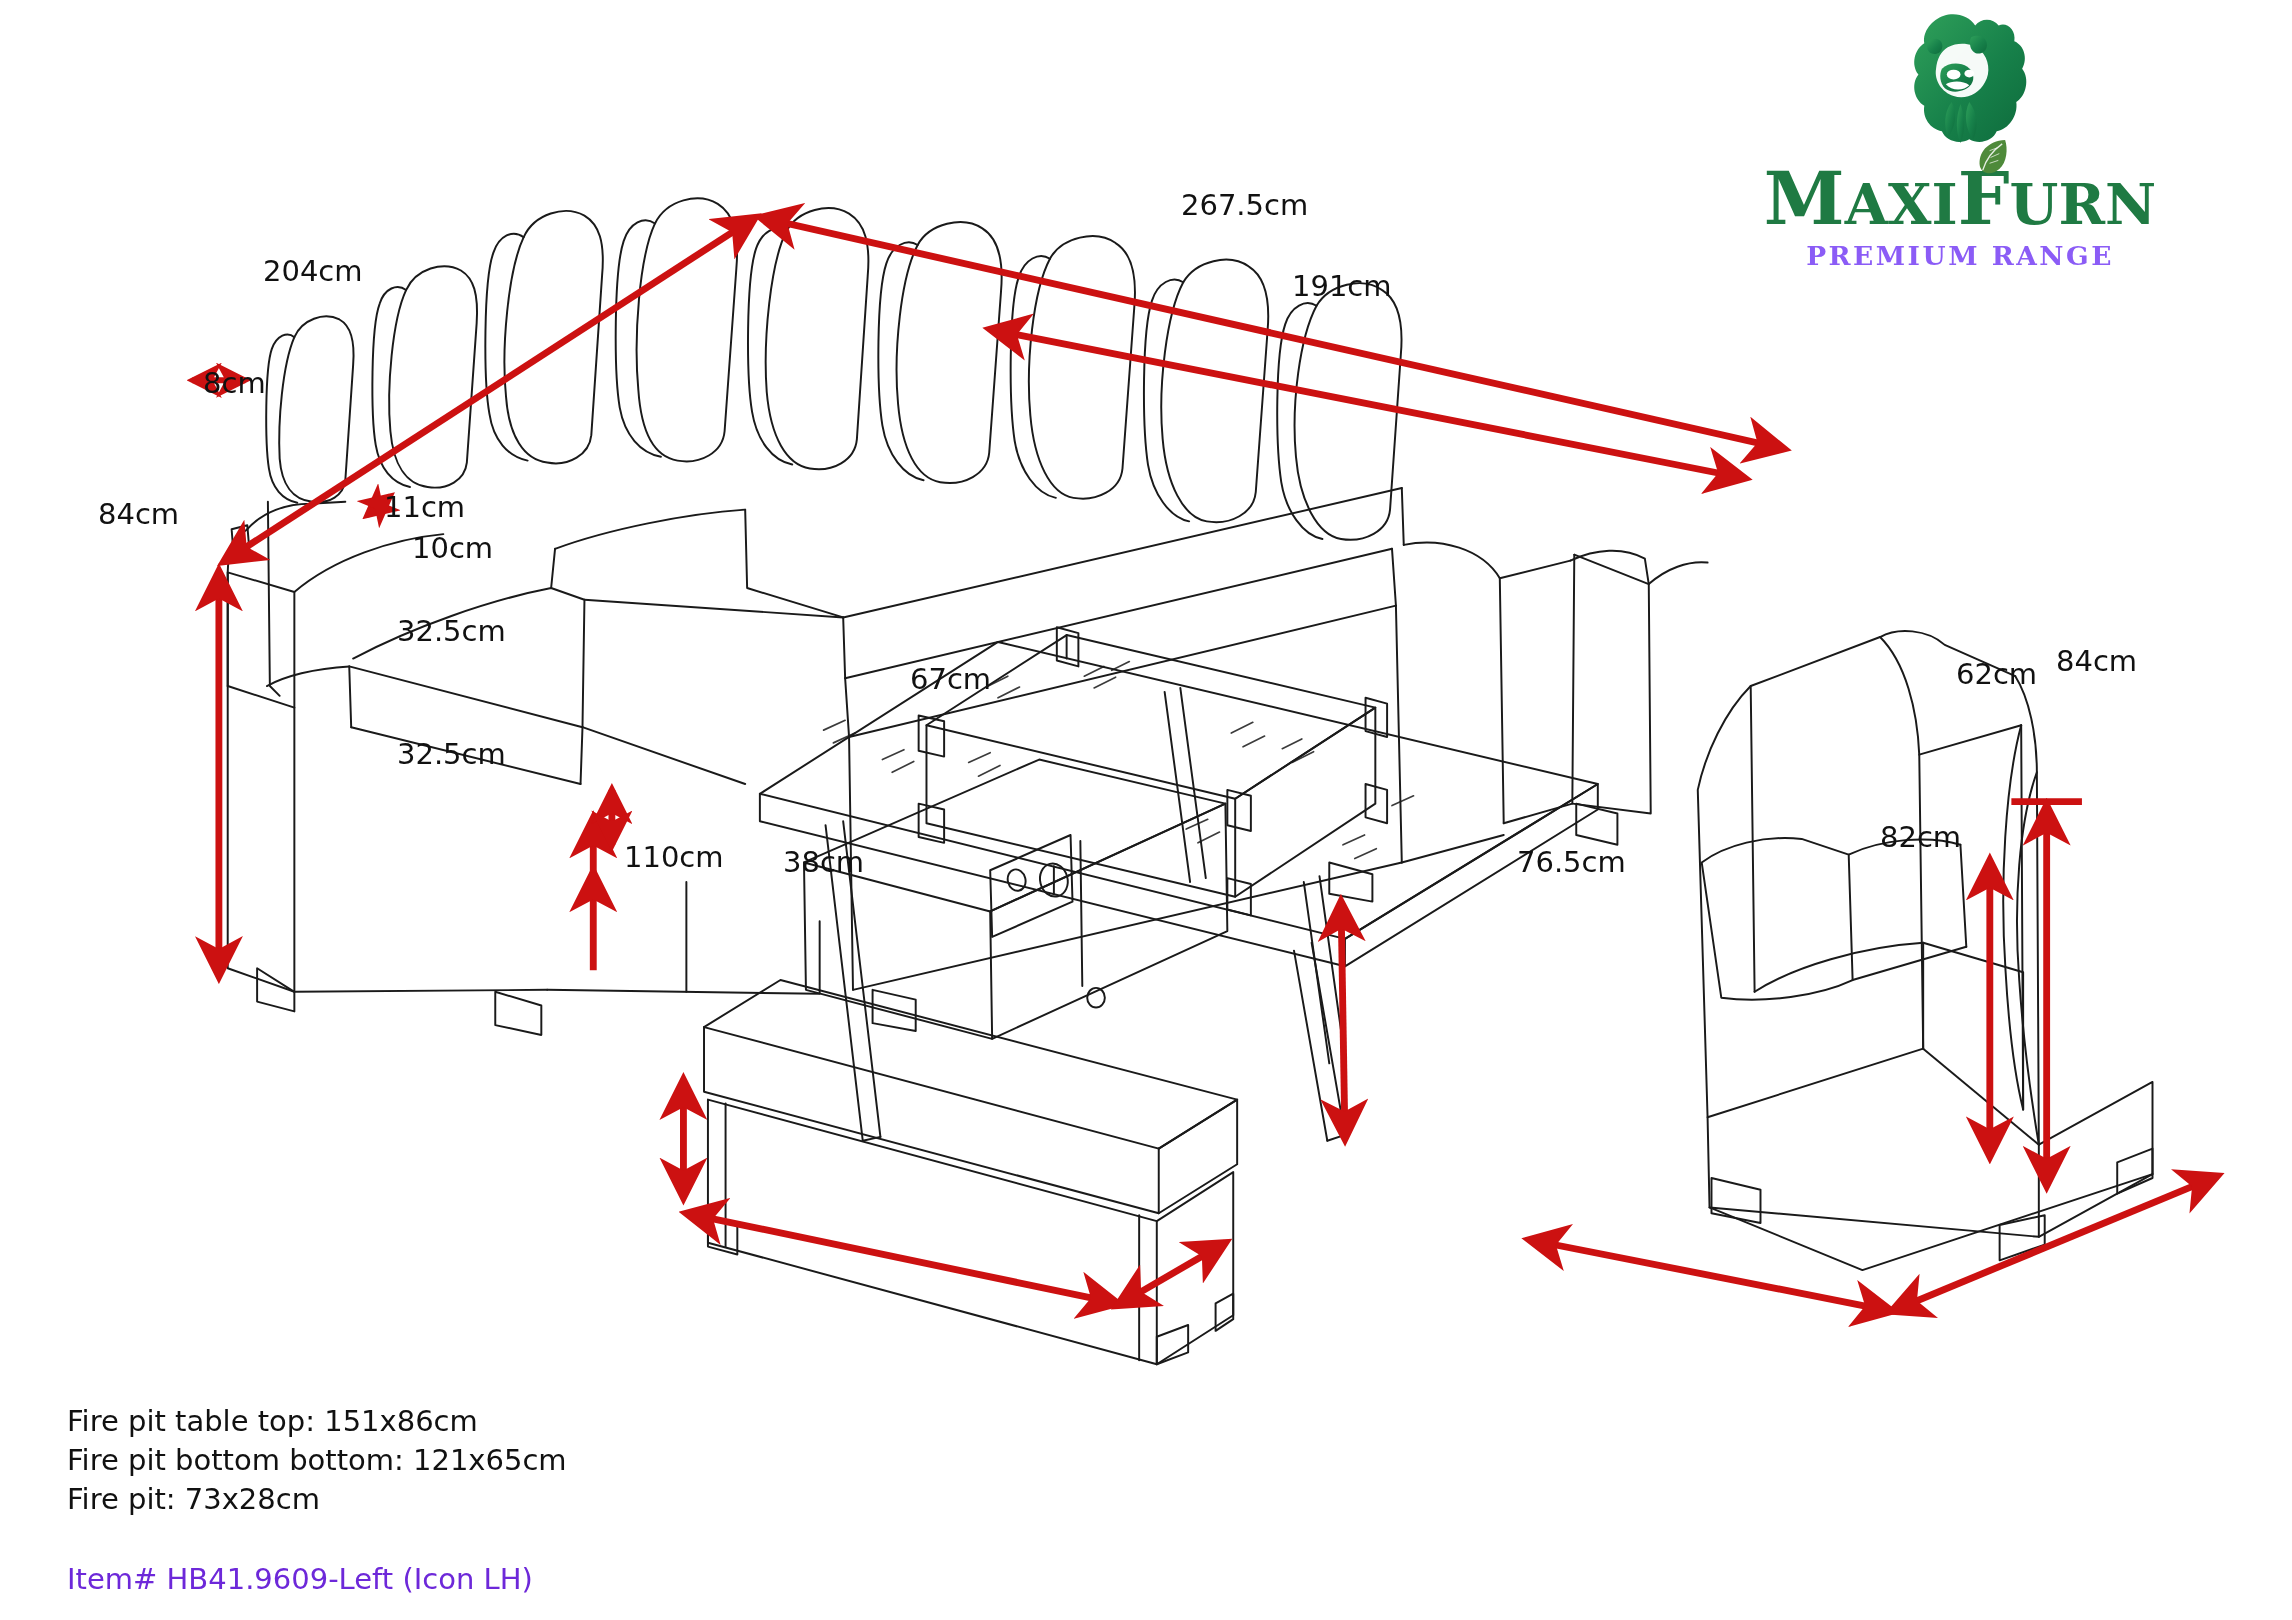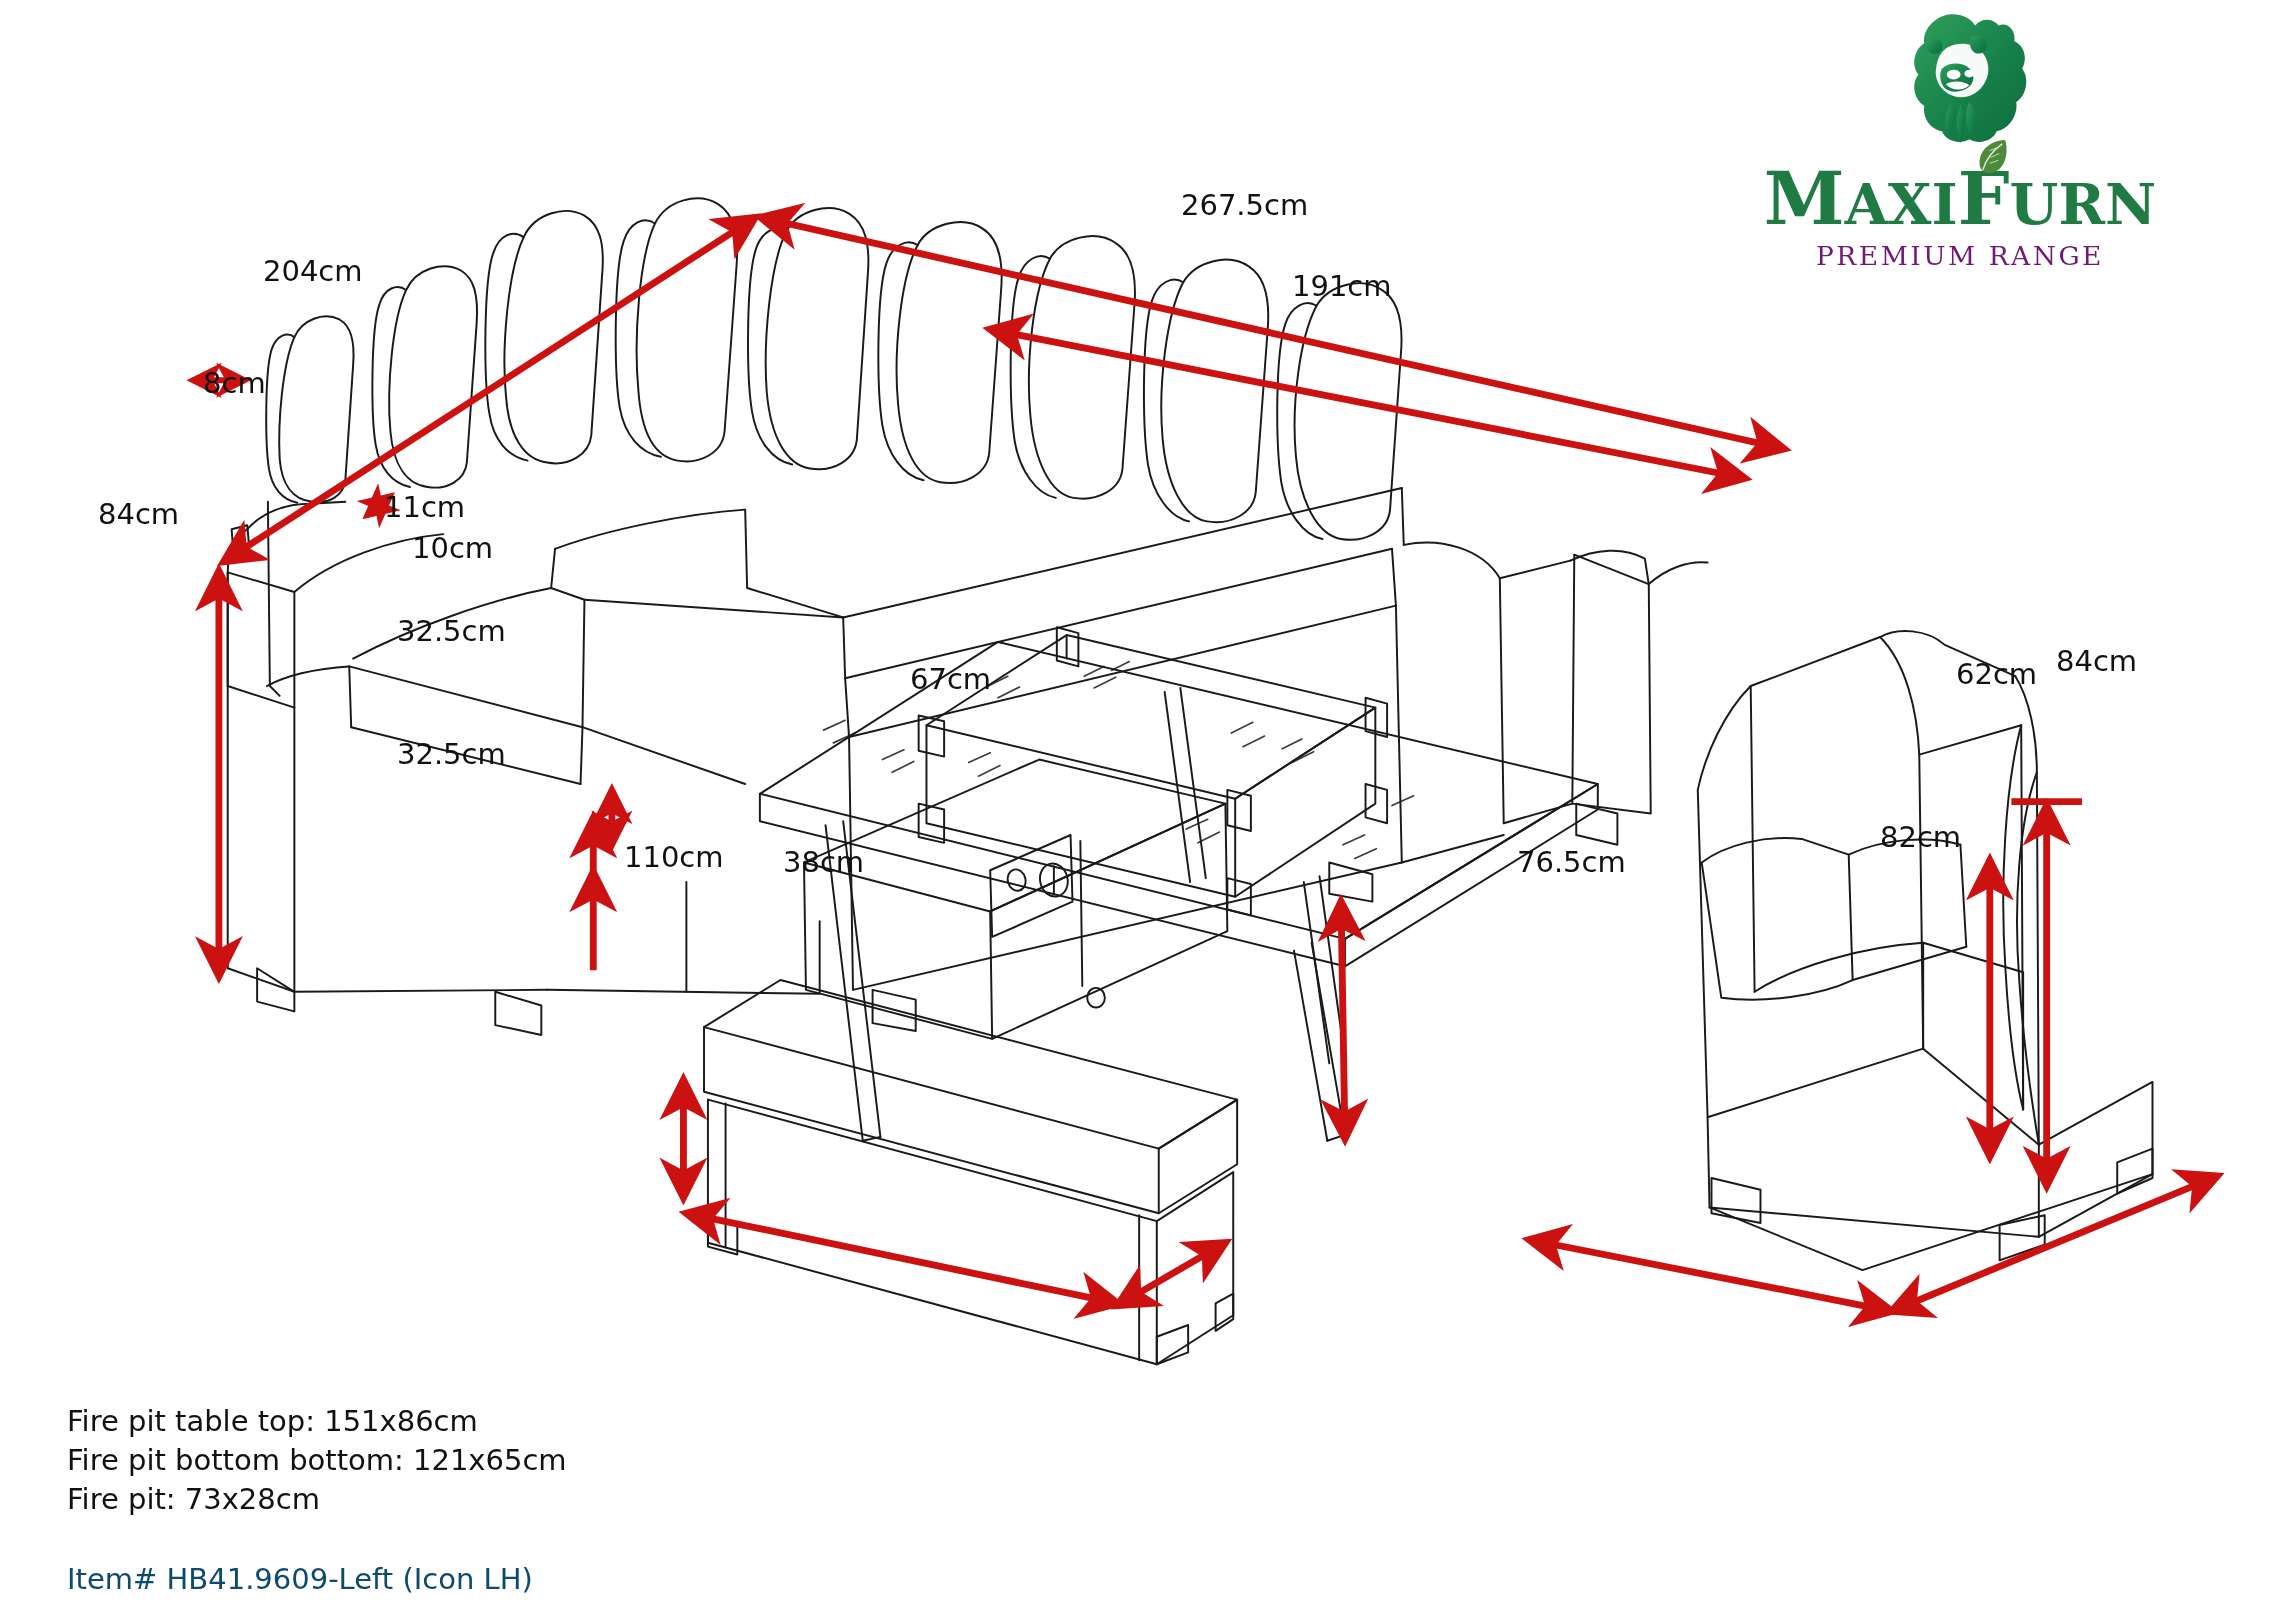--- a/index.html
+++ b/index.html
@@ -18,29 +18,29 @@
   #logo .lion{width:147px;height:137px;flex:0 0 auto;}
   #logo .wordmark{display:flex;flex-direction:column;align-items:center;line-height:1;}
   #logo .brand{
     font-family:"DejaVu Serif","Liberation Serif",serif;
     font-weight:700;font-size:73px;letter-spacing:0px;
     color:#1f7a43;white-space:nowrap;position:relative;
   }
   #logo .brand .small{font-size:56px;}
   #logo .tagline{
     font-family:"DejaVu Serif","Liberation Serif",serif;
-    font-weight:400;font-size:26.5px;letter-spacing:2.5px;
-    color:#701a75;margin-top:7.8px;white-space:nowrap;
+    font-weight:700;font-size:26.5px;letter-spacing:2.5px;
+    color:#8b5cf6;margin-top:7.8px;white-space:nowrap;
   }
   #logo .leaf{position:absolute;right:147px;top:-25.5px;width:33px;height:39px;}
 
   
   #notes{position:absolute;left:67px;top:1402px;width:882px;}
   #notes .line{font-size:29px;line-height:39px;color:#111;white-space:nowrap;}
-  #notes .item{font-size:29px;line-height:39px;color:#0c4a6e;margin-top:41px;white-space:nowrap;}
+  #notes .item{font-size:29px;line-height:39px;color:#6d28d9;margin-top:41px;white-space:nowrap;}
 
   
   .dim{position:absolute;font-size:29px;color:#111;white-space:nowrap;
        font-family:"DejaVu Sans","Liberation Sans",sans-serif;}
 </style>
 </head>
 <body>
 
 <div id="stage">
 

